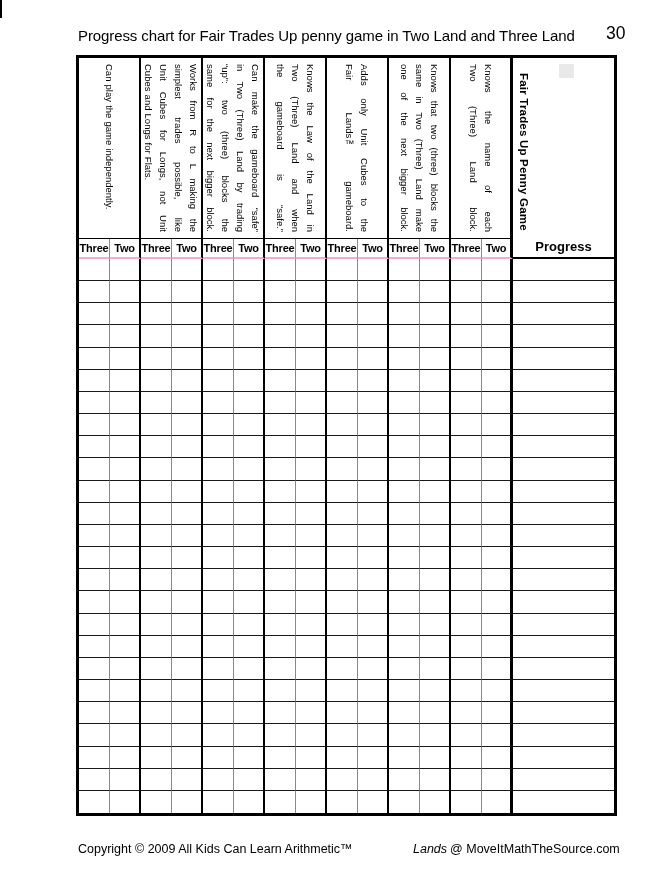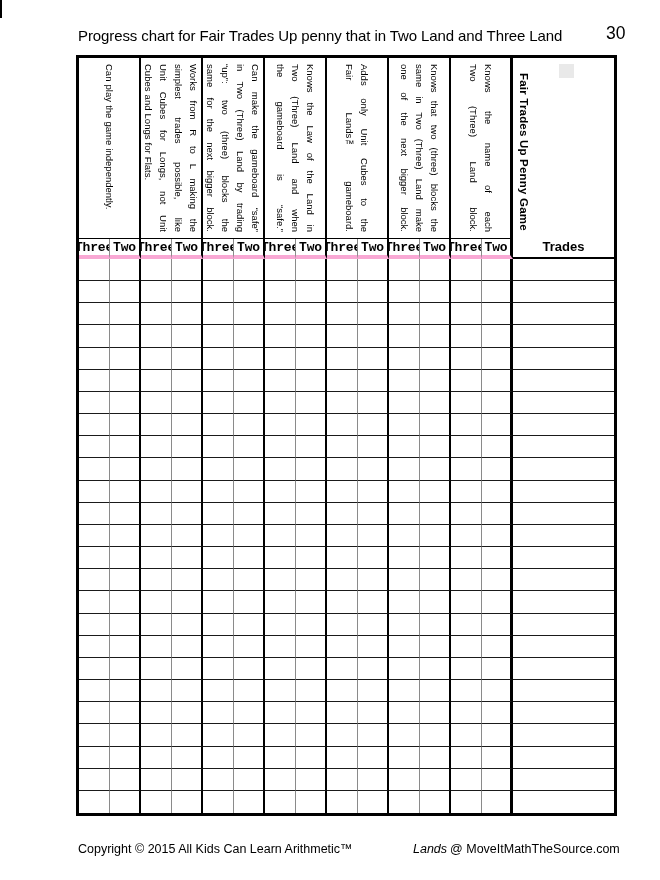--- a/index.html
+++ b/index.html
@@ -17,49 +17,49 @@
   .three{border-right:1px solid #8a8a8a;}
   .two{border-right:2px solid #000;}
   .lastpair{border-right:3px solid #000;}
   .skill{border-right:2px solid #000;border-bottom:1px solid #000;
          display:flex;justify-content:center;align-items:stretch;
          padding:6px 0 6px;overflow:hidden;}
   .lastskill{border-right:3px solid #000;}
   .vtext{writing-mode:vertical-rl;font-size:9.5px;line-height:15px;height:100%;}
   .vtext .line{word-spacing:0.5px;}
   .vtext .j{text-align:justify;text-align-last:justify;}
-  .sub{border-bottom:4px solid #f9a8d4;display:flex;align-items:center;justify-content:center;
-       font-weight:700;font-size:13px;letter-spacing:-0.2px;overflow:hidden;font-family:Liberation Mono, monospace;}
+  .sub{border-bottom:2px solid #f9a8d4;display:flex;align-items:center;justify-content:center;
+       font-weight:700;font-size:11px;letter-spacing:-0.2px;overflow:hidden;}
   .data{border-bottom:1px solid #1a1a1a;background:#fff;}
   .lastrow{border-bottom:none;}
   .studentdata{border-right:none;}
   .studenthead{grid-column:15;grid-row:1 / span 2;border-bottom:2px solid #000;position:relative;}
   .vtitle{position:absolute;left:5px;top:15px;bottom:16px;writing-mode:vertical-rl;
           font-weight:700;font-size:11.5px;letter-spacing:0.2px;white-space:nowrap;}
   .graysq{position:absolute;left:46px;top:6px;width:15px;height:14px;background:#e9e9e9;}
   .studentlabel{position:absolute;bottom:3px;left:0;right:0;text-align:center;
                 font-weight:700;font-size:13px;}
   
   .footer-left{position:absolute;left:78px;top:842px;font-size:12.5px;white-space:nowrap;}
   .footer-right{position:absolute;left:413px;top:842px;font-size:12.5px;white-space:nowrap;}
   .free{font-style:italic;margin-right:3px;}
 </style>
 </head>
 <body>
 
 <div class="corner-mark"></div>
 
-<div class="title">Progress chart for Fair Trades Up penny that in Two Land and Three Land</div>
+<div class="title">Progress chart for Fair Trades Up penny game in Two Land and Three Land</div>
 <div class="pagenum">30</div>
 
 <div class="grid">
   <div class="cell studenthead">
     <div class="graysq"></div>
     <div class="vtitle">Fair Trades Up Penny Game</div>
-    <div class="studentlabel">Trades</div>
+    <div class="studentlabel">Progress</div>
   </div>
 <div class="cell skill" style="grid-area: 1 / 1 / auto / span 2;">
       <div class="vtext">
         <div class="line">Can play the game independently.</div>
       </div>
     </div>
     <div class="cell skill" style="grid-area: 1 / 3 / auto / span 2;">
       <div class="vtext">
         <div class="line j">Works from R to L making the</div>
         <div class="line j">simplest trades possible, like</div>
@@ -485,14 +485,14 @@
     <div class="cell data two lastrow" style="grid-area: 27 / 8;"></div>
     <div class="cell data three lastrow" style="grid-area: 27 / 9;"></div>
     <div class="cell data two lastrow" style="grid-area: 27 / 10;"></div>
     <div class="cell data three lastrow" style="grid-area: 27 / 11;"></div>
     <div class="cell data two lastrow" style="grid-area: 27 / 12;"></div>
     <div class="cell data three lastrow" style="grid-area: 27 / 13;"></div>
     <div class="cell data lastpair lastrow" style="grid-area: 27 / 14;"></div>
     <div class="cell data studentdata lastrow" style="grid-area: 27 / 15;"></div>
   </div>
 
-<div class="footer-left">Copyright © 2015 All Kids Can Learn Arithmetic™</div>
+<div class="footer-left">Copyright © 2009 All Kids Can Learn Arithmetic™</div>
 <div class="footer-right"><span class="free">Lands</span><span>@ MoveItMathTheSource.com</span></div>
 
 </body></html>

